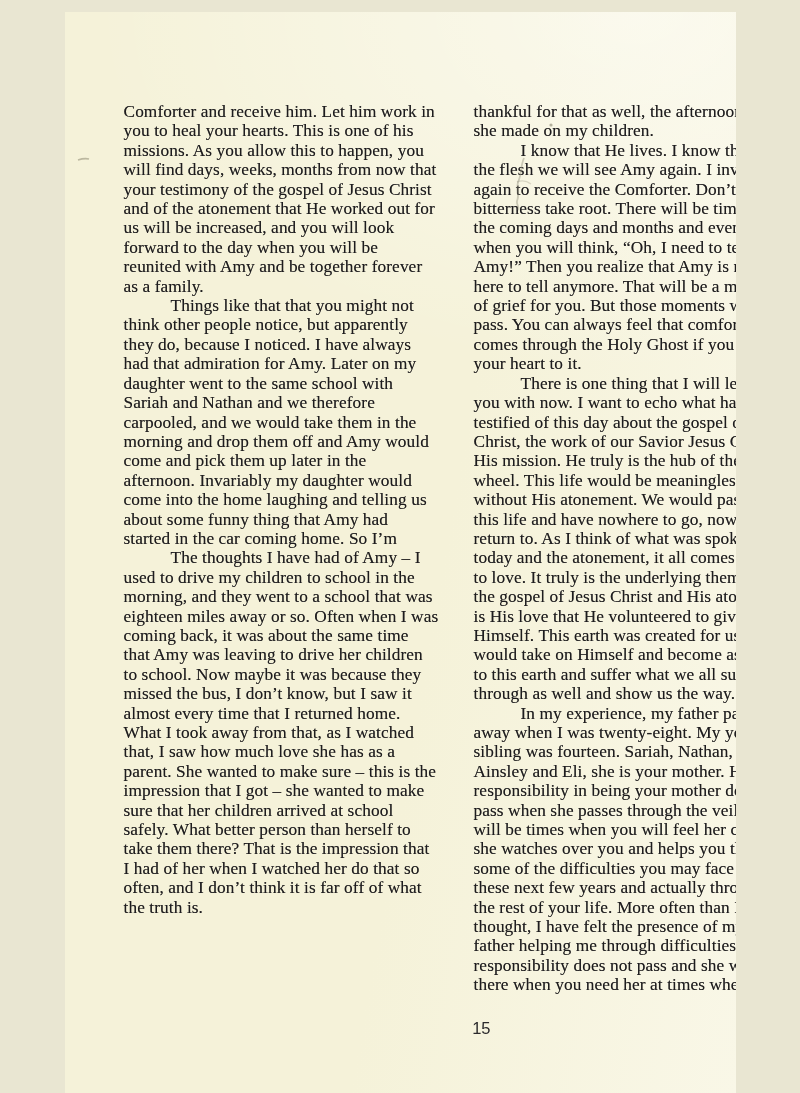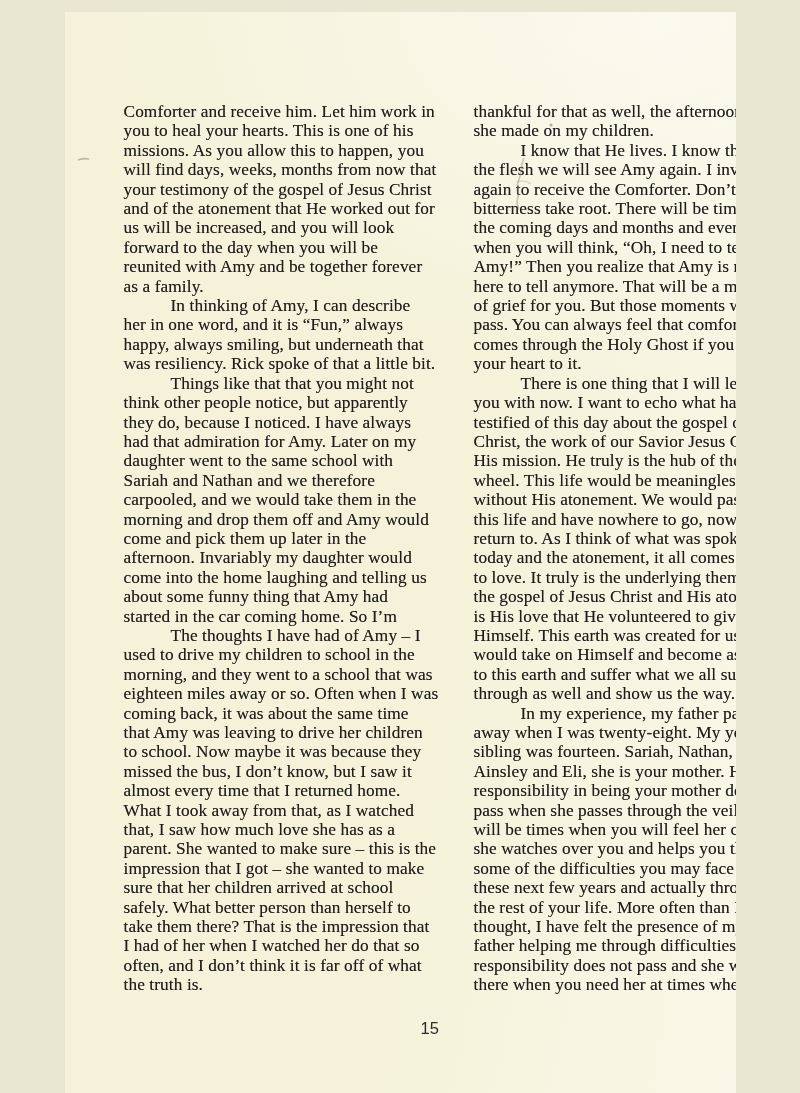--- a/index.html
+++ b/index.html
@@ -35,23 +35,23 @@
   .para {
     margin: 0;
     white-space: pre-line;
     text-indent: 47px;
     text-shadow: 0 0 0.5px rgba(45,42,40,0.55);
   }
   .para.cont { text-indent: 0; }
   .page-number {
     position: absolute;
     top: 1007px;
-    left: 356px;
+    left: 340px;
     width: 86px;
-    text-align: left;
+    text-align: right;
     font-family: "Liberation Sans", sans-serif;
     font-size: 16.5px;
     color: #2b2a2c;
   }
   .artifacts {
     position: absolute;
     left: 0; top: 0;
     width: 800px; height: 1093px;
     pointer-events: none;
   }
@@ -65,24 +65,20 @@
     <p class="para cont">Comforter and receive him. Let him work in
 you to heal your hearts. This is one of his
 missions. As you allow this to happen, you
 will find days, weeks, months from now that
 your testimony of the gospel of Jesus Christ
 and of the atonement that He worked out for
 us will be increased, and you will look
 forward to the day when you will be
 reunited with Amy and be together forever
 as a family.</p>
-    <p class="para">In thinking of Amy, I can describe
-her in one word, and it is “Fun,” always
-happy, always smiling, but underneath that
-was resiliency. Rick spoke of that a little bit.</p>
     <p class="para">Things like that that you might not
 think other people notice, but apparently
 they do, because I noticed. I have always
 had that admiration for Amy. Later on my
 daughter went to the same school with
 Sariah and Nathan and we therefore
 carpooled, and we would take them in the
 morning and drop them off and Amy would
 come and pick them up later in the
 afternoon. Invariably my daughter would

